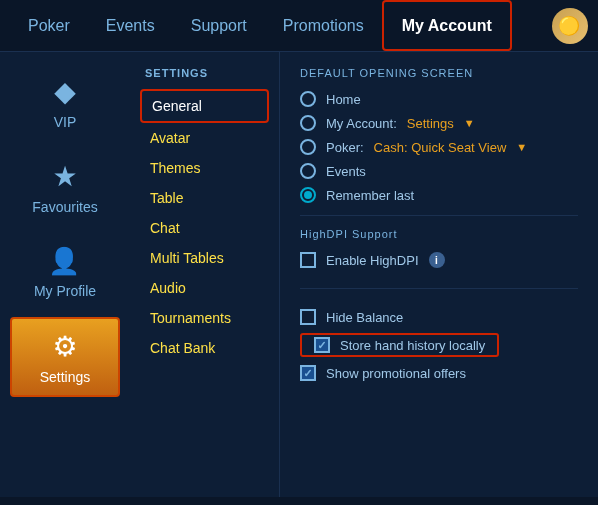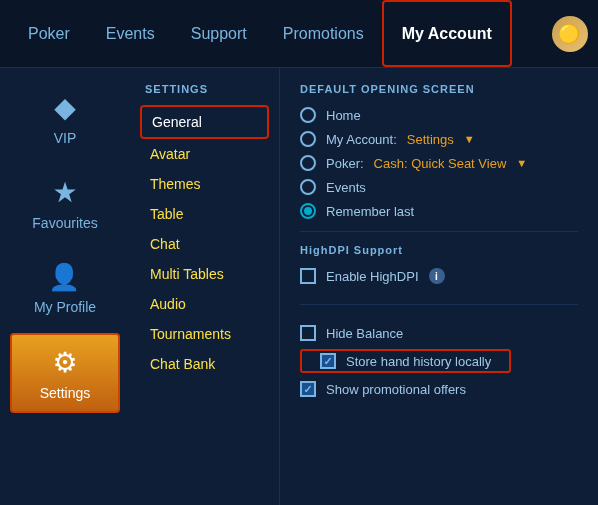--- a/index.html
+++ b/index.html
@@ -10,21 +10,21 @@
       font-family: Arial, sans-serif;
       color: #7ab4e0;
       overflow: hidden;
     }
 
     
     .top-nav {
       display: flex;
       align-items: center;
       background-color: #0a1628;
-      height: 68px;
+      height: 52px;
       padding: 0 10px;
       border-bottom: 1px solid #1a3050;
     }
     .nav-item {
       color: #7ab4e0;
       font-size: 16px;
       padding: 0 18px;
       cursor: pointer;
       height: 100%;
       display: flex;
@@ -126,21 +126,21 @@
     .content-panel {
       flex: 1;
       background-color: #0d1e36;
       padding: 15px 20px;
       overflow-y: auto;
     }
 
     .section-title {
       color: #7ab4e0;
       font-size: 11px;
-      font-weight: bold;
+      font-weight: normal;
       letter-spacing: 1px;
       margin-bottom: 12px;
     }
 
     .radio-group { display: flex; flex-direction: column; gap: 8px; margin-bottom: 9px; }
     .radio-row {
       display: flex;
       align-items: center;
       gap: 10px;
       font-size: 13px;
@@ -209,21 +209,21 @@
       font-weight: bold;
     }
 
     .check-row.highlighted {
       background: transparent;
       position: relative;
     }
     .highlight-box {
       border: 2px solid #cc2200;
       border-radius: 3px;
-      padding: 2px 18px;
+      padding: 2px 12px;
       display: flex;
       align-items: center;
       gap: 10px;
     }
 
     .info-icon {
       width: 16px;
       height: 16px;
       border-radius: 50%;
       background: #3a6090;

